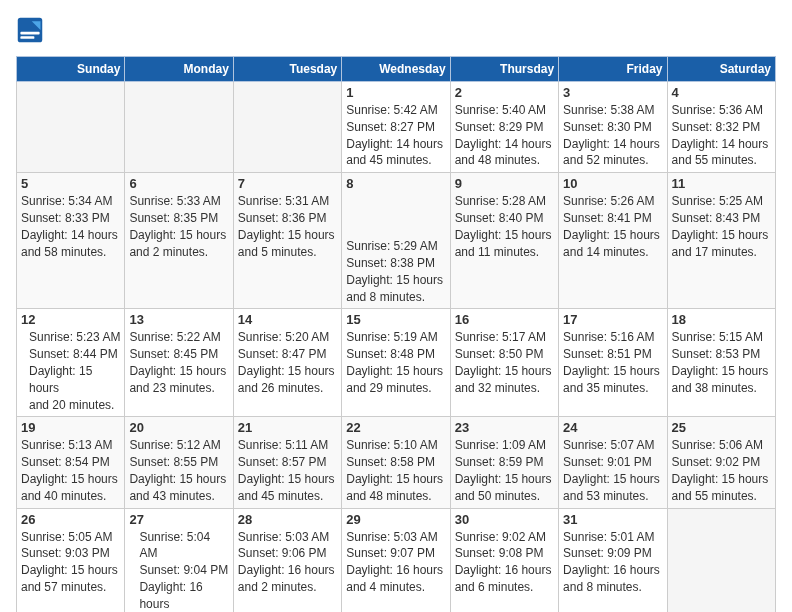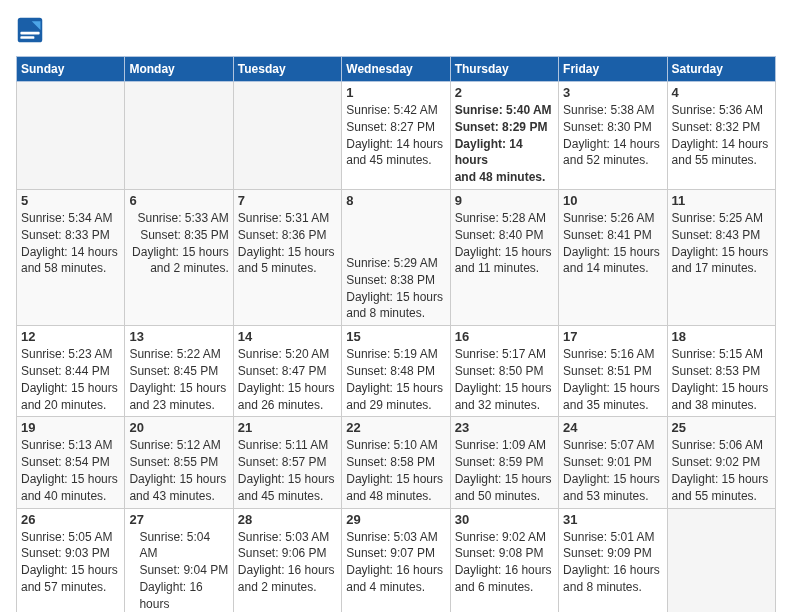--- a/index.html
+++ b/index.html
@@ -51,21 +51,21 @@
       width: 100%;
       border-collapse: collapse;
       table-layout: fixed;
     }
     th {
       background: #1a5fa8;
       color: #fff;
       font-size: 12px;
       font-weight: bold;
       padding: 5px 4px;
-      text-align: left;
+      text-align: right;
       border: 1px solid #b0c4de;
     }
     td {
       border: 1px solid #ccc;
       vertical-align: top;
       padding: 3px 4px;
       font-size: 10px;
       color: #333;
       height: 85px;
       background: #fff;
@@ -133,21 +133,21 @@
         <td class="empty"></td>
         <td>
           <span class="day-num">1</span>
           <div class="day-info" style="white-space: pre-line;">Sunrise: 5:42 AM
 Sunset: 8:27 PM
 Daylight: 14 hours
 and 45 minutes.</div>
         </td>
         <td>
           <span class="day-num">2</span>
-          <div class="day-info" style="white-space: pre-line; font-weight: bold;">Sunrise: 5:40 AM
+          <div class="day-info" style="white-space: pre-line;">Sunrise: 5:40 AM
 Sunset: 8:29 PM
 Daylight: 14 hours
 and 48 minutes.</div>
         </td>
         <td>
           <span class="day-num">3</span>
           <div class="day-info" style="white-space: pre-line;">Sunrise: 5:38 AM
 Sunset: 8:30 PM
 Daylight: 14 hours
 and 52 minutes.</div>
@@ -163,21 +163,21 @@
       <tr>
         <td>
           <span class="day-num">5</span>
           <div class="day-info" style="white-space: pre-line;">Sunrise: 5:34 AM
 Sunset: 8:33 PM
 Daylight: 14 hours
 and 58 minutes.</div>
         </td>
         <td>
           <span class="day-num">6</span>
-          <div class="day-info" style="white-space: pre-line; text-align: right;">Sunrise: 5:33 AM
+          <div class="day-info" style="white-space: pre-line;">Sunrise: 5:33 AM
 Sunset: 8:35 PM
 Daylight: 15 hours
 and 2 minutes.</div>
         </td>
         <td>
           <span class="day-num">7</span>
           <div class="day-info" style="white-space: pre-line;">Sunrise: 5:31 AM
 Sunset: 8:36 PM
 Daylight: 15 hours
 and 5 minutes.</div>
@@ -207,21 +207,21 @@
           <span class="day-num">11</span>
           <div class="day-info" style="white-space: pre-line;">Sunrise: 5:25 AM
 Sunset: 8:43 PM
 Daylight: 15 hours
 and 17 minutes.</div>
         </td>
       </tr>
       <tr>
         <td>
           <span class="day-num">12</span>
-          <div class="day-info" style="white-space: pre-line;">Sunrise: 5:23 AM
+          <div class="day-info" style="white-space: pre-line; margin-left: 8px;">Sunrise: 5:23 AM
 Sunset: 8:44 PM
 Daylight: 15 hours
 and 20 minutes.</div>
         </td>
         <td>
           <span class="day-num">13</span>
           <div class="day-info" style="white-space: pre-line;">Sunrise: 5:22 AM
 Sunset: 8:45 PM
 Daylight: 15 hours
 and 23 minutes.</div>

